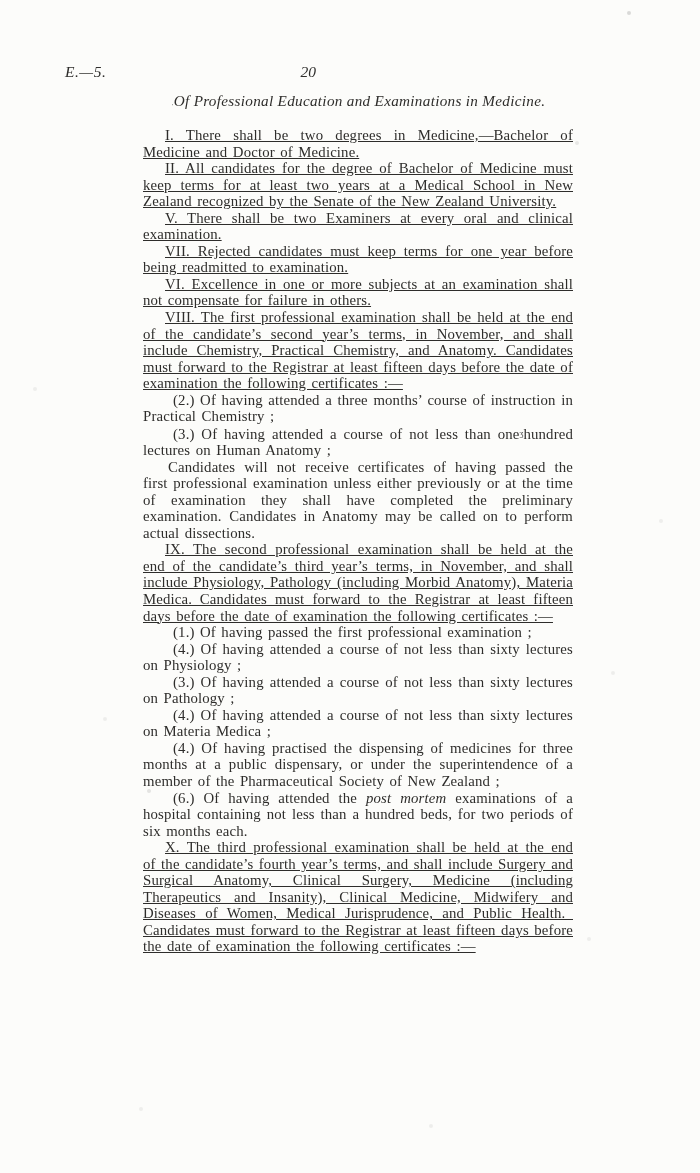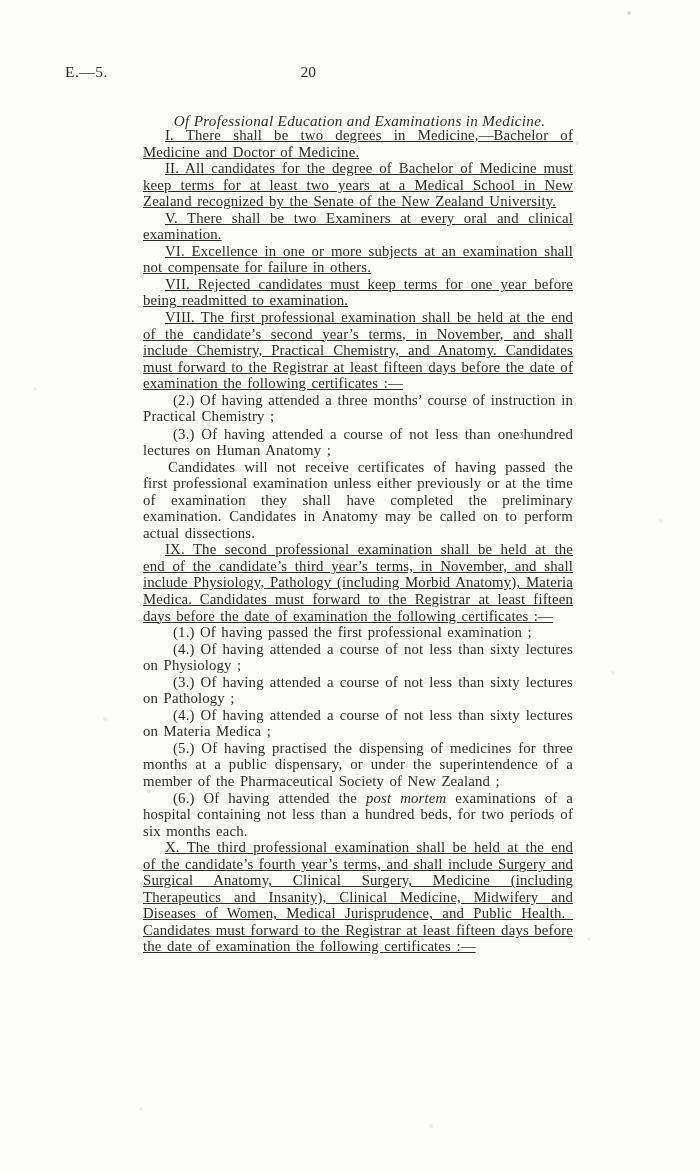--- a/index.html
+++ b/index.html
@@ -16,37 +16,38 @@
     font-family: "Liberation Serif", "DejaVu Serif", serif;
     color: #2e2d2b;
   }
   .running-header {
     position: absolute;
     top: 63px;
     left: 0;
     width: 584px;
     height: 22px;
     font-size: 15.5px;
+    font-style: italic;
   }
   .doc-ref {
     position: absolute;
     left: 65px;
     top: 0;
     letter-spacing: 0.5px;
   }
   .page-number {
     position: absolute;
     left: 276px;
     top: 0;
     width: 40px;
     text-align: right;
   }
   .section-heading {
     position: absolute;
-    top: 112px;
+    top: 92px;
     left: 143px;
     width: 430px;
     text-align: center;
     font-style: italic;
     font-size: 15.2px;
     letter-spacing: 0.3px;
     white-space: nowrap;
   }
   .doc-body {
     position: absolute;
@@ -102,28 +103,28 @@
     <span class="doc-ref">E.—5.</span>
     <span class="page-number">20</span>
   </div>
 
   <div class="section-heading"><span class="seg-mark">ˌ</span><span class="seg-italic">Of Professional Education and Examinations in Medicine.</span></div>
 
   <div class="doc-body">
       <p class="para-roman"><span>I. There shall be two degrees in Medicine,—Bachelor of Medicine and Doctor of Medicine.</span></p>
       <p class="para-roman"><span>II. All candidates for the degree of Bachelor of Medicine must keep terms for at least two years at a Medical School in New Zealand recognized by the Senate of the New Zealand University.</span></p>
       <p class="para-roman"><span>V. There shall be two Examiners at every oral and clinical examination.</span></p>
+      <p class="para-roman"><span>VII. Rejected candidates must keep terms for one year before being readmitted to examination.</span></p>
       <p class="para-roman"><span>VI. Excellence in one or more subjects at an examination shall not compensate for failure in others.</span></p>
-      <p class="para-roman"><span>VII. Rejected candidates must keep terms for one year before being readmitted to examination.</span></p>
       <p class="para-roman"><span>VIII. The first professional examination shall be held at the end of the candidate’s second year’s terms, in November, and shall include Chemistry, Practical Chemistry, and Anatomy. Candidates must forward to the Registrar at least fifteen days before the date of examination the following certificates :—</span></p>
       <p class="para-item"><span>(2.) Of having attended a three months’ course of instruction in Practical Chemistry ;</span></p>
       <p class="para-item"><span>(3.) Of having attended a course of not less than one</span><span class="seg-mark">ʒ</span><span>hundred lectures on Human Anatomy ;</span></p>
       <p class="para-plain"><span>Candidates will not receive certificates of having passed the first professional examination unless either previously or at the time of examination they shall have completed the preliminary examination. Candidates in Anatomy may be called on to perform actual dissections.</span></p>
       <p class="para-roman"><span>IX. The second professional examination shall be held at the end of the candidate’s third year’s terms, in November, and shall include Physiology, Pathology (including Morbid Anatomy), Materia Medica. Candidates must forward to the Registrar at least fifteen days before the date of examination the following certificates :—</span></p>
       <p class="para-item"><span>(1.) Of having passed the first professional examination ;</span></p>
       <p class="para-item"><span>(4.) Of having attended a course of not less than sixty lectures on Physiology ;</span></p>
       <p class="para-item"><span>(3.) Of having attended a course of not less than sixty lectures on Pathology ;</span></p>
       <p class="para-item"><span>(4.) Of having attended a course of not less than sixty lectures on Materia Medica ;</span></p>
-      <p class="para-item"><span>(5.) Of having practised the dispensing of medicines for three months at a public dispensary, or under the superintendence of a member of the Pharmaceutical Society of New Zealand ;</span></p>
+      <p class="para-item"><span>(4.) Of having practised the dispensing of medicines for three months at a public dispensary, or under the superintendence of a member of the Pharmaceutical Society of New Zealand ;</span></p>
       <p class="para-item"><span>(6.) Of having attended the </span><span class="seg-italic">post mortem</span><span> examinations of a hospital containing not less than a hundred beds, for two periods of six months each.</span></p>
       <p class="para-roman"><span>X. The third professional examination shall be held at the end of the candidate’s fourth year’s terms, and shall include Surgery and Surgical Anatomy, Clinical Surgery, Medicine (including Therapeutics and Insanity), Clinical Medicine, Midwifery and Diseases of Women, Medical Jurisprudence, and Public Health. Candidates must forward to the Registrar at least fifteen days before the date of examination the following certificates :—</span></p>
     </div>
 </div>
 
 </body></html>

